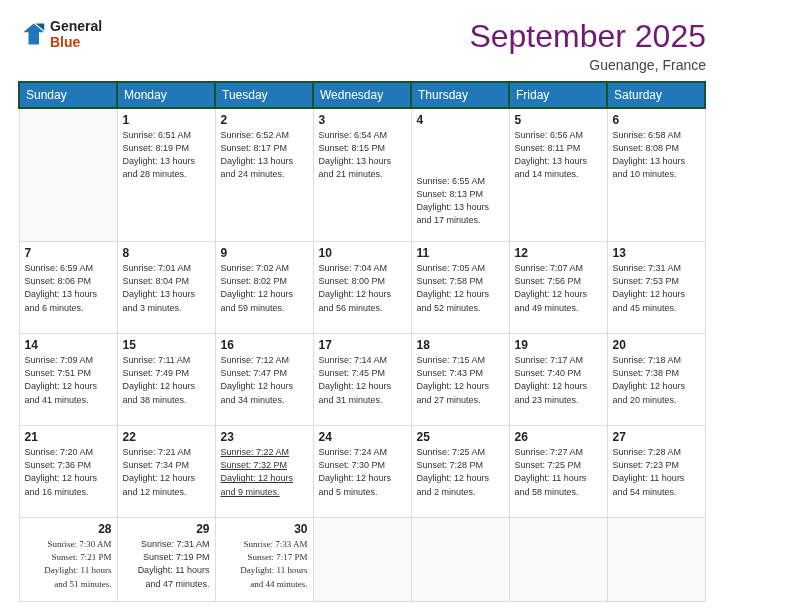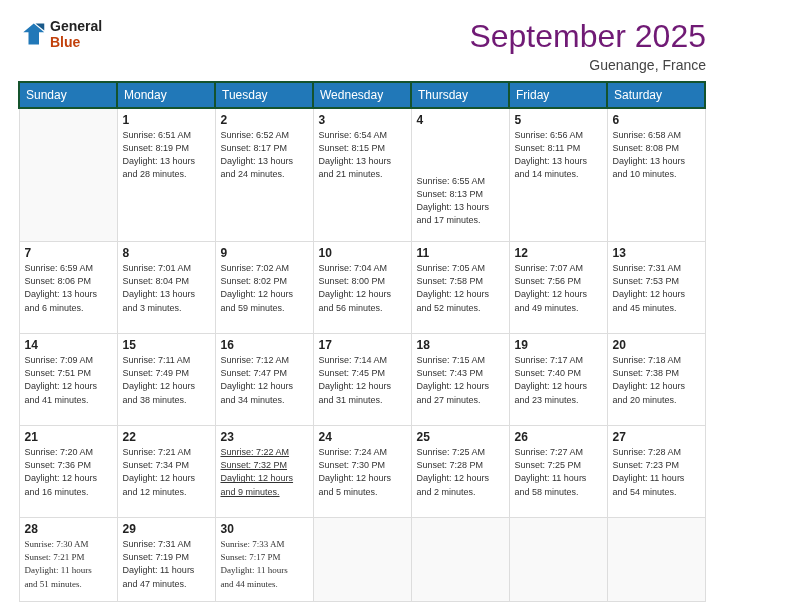--- a/index.html
+++ b/index.html
@@ -77,20 +77,21 @@
       display: block;
       margin-bottom: 2px;
     }
     .day-info {
       color: #333;
       font-size: 9px;
       line-height: 1.45;
     }
     .last-row td {
       height: 72px;
+      text-align: right;
     }
   </style>
 </head>
 <body>
 
 <div class="page">
   <div class="header">
     <div class="logo">
       <svg class="logo-icon" viewBox="0 0 32 32">
         <polygon points="18,4 30,14 24,14 24,28 12,28 12,14 6,14" fill="#2178b8"></polygon>

